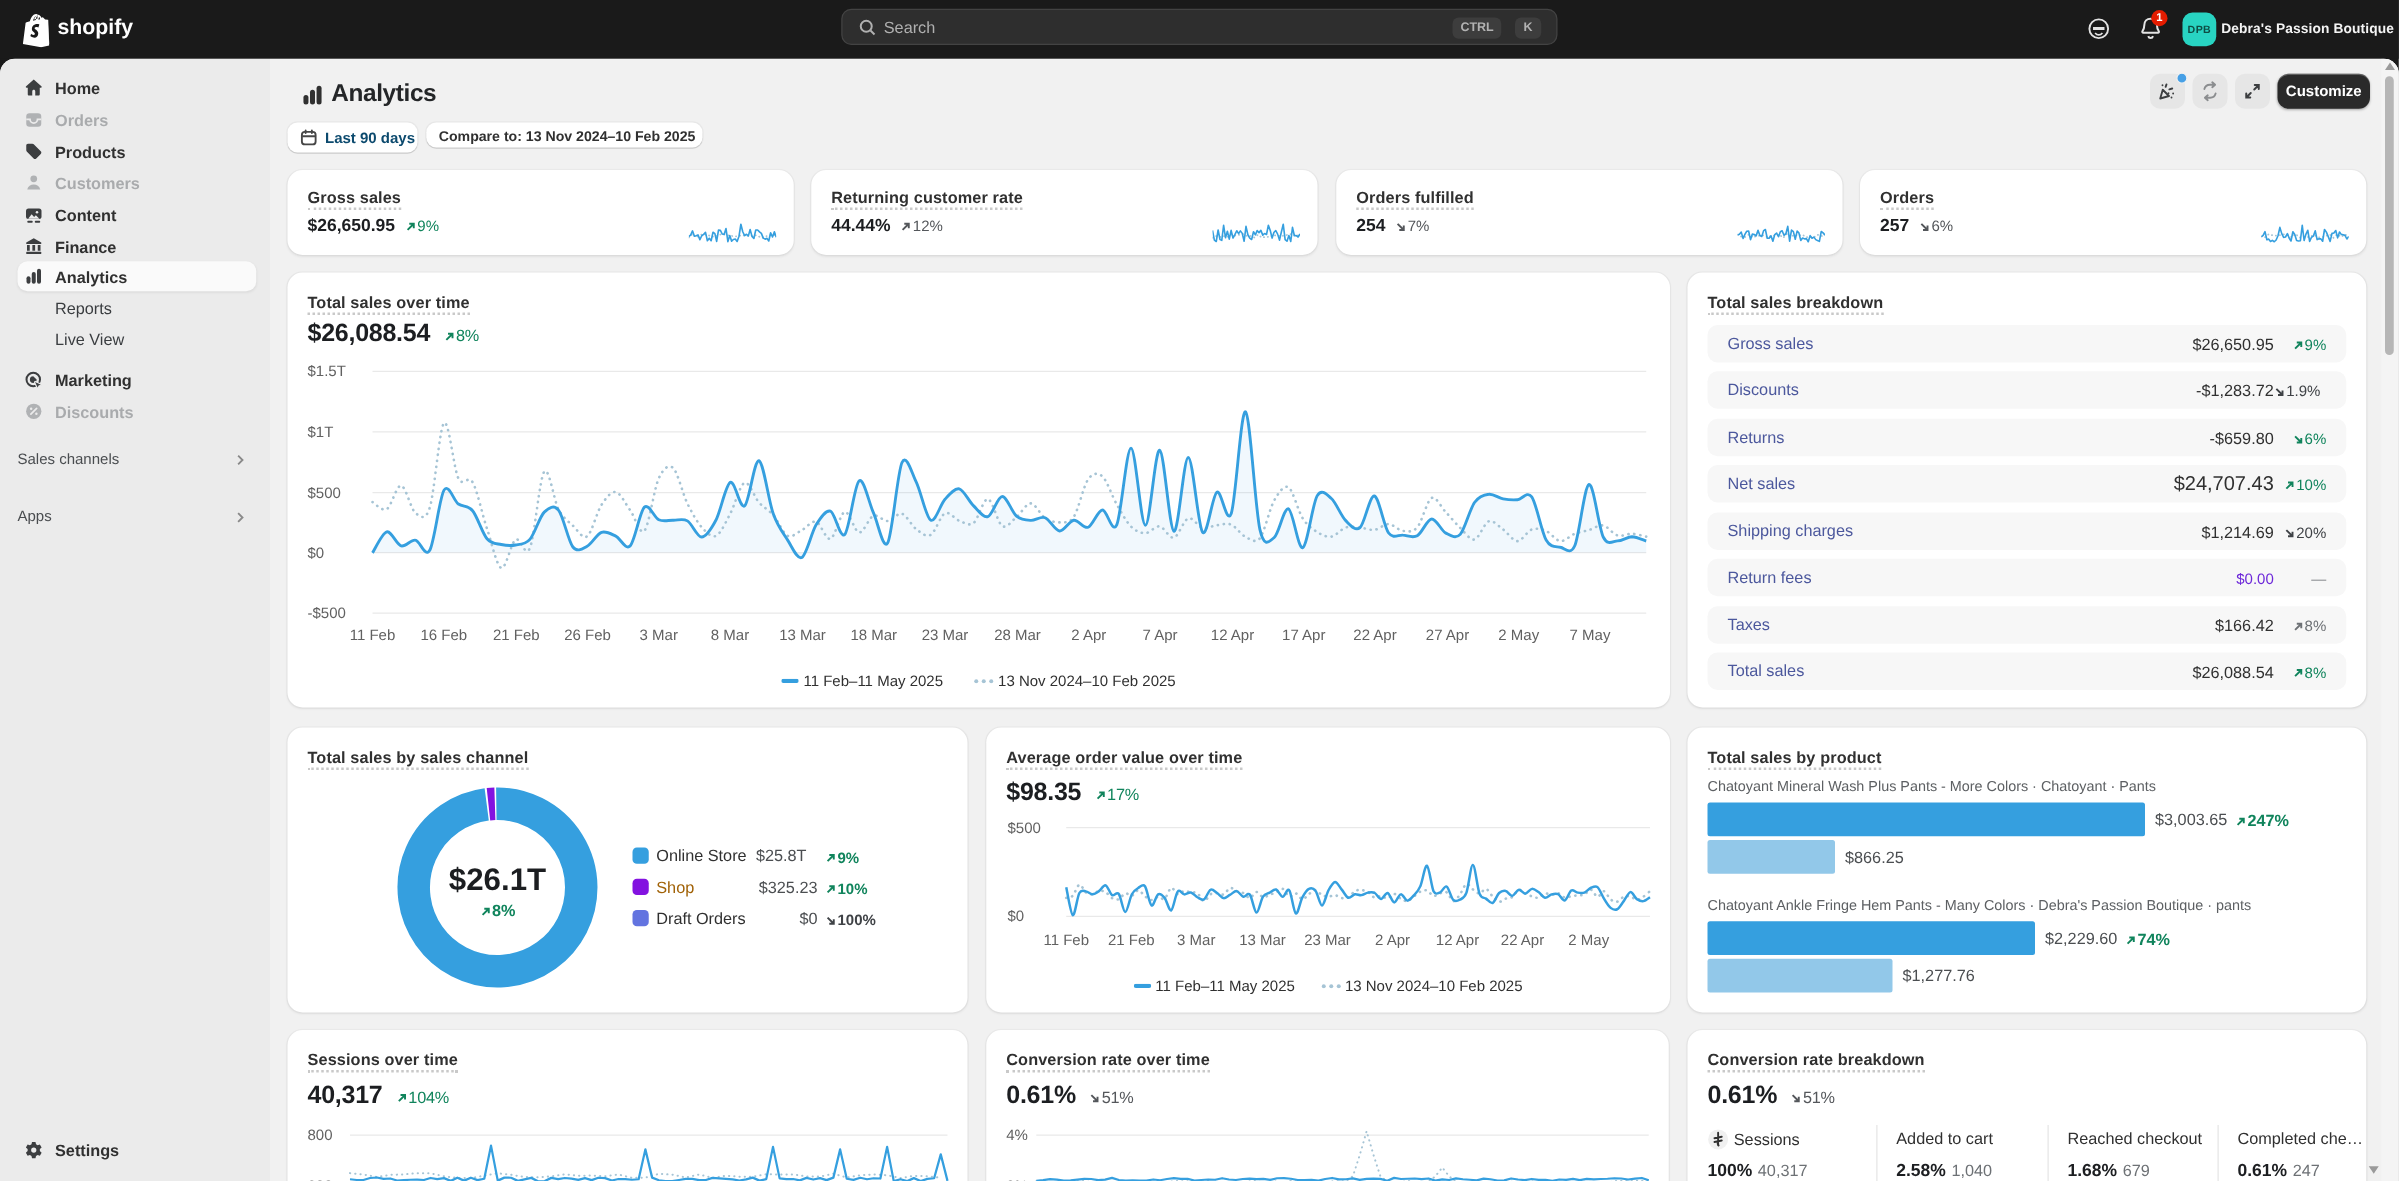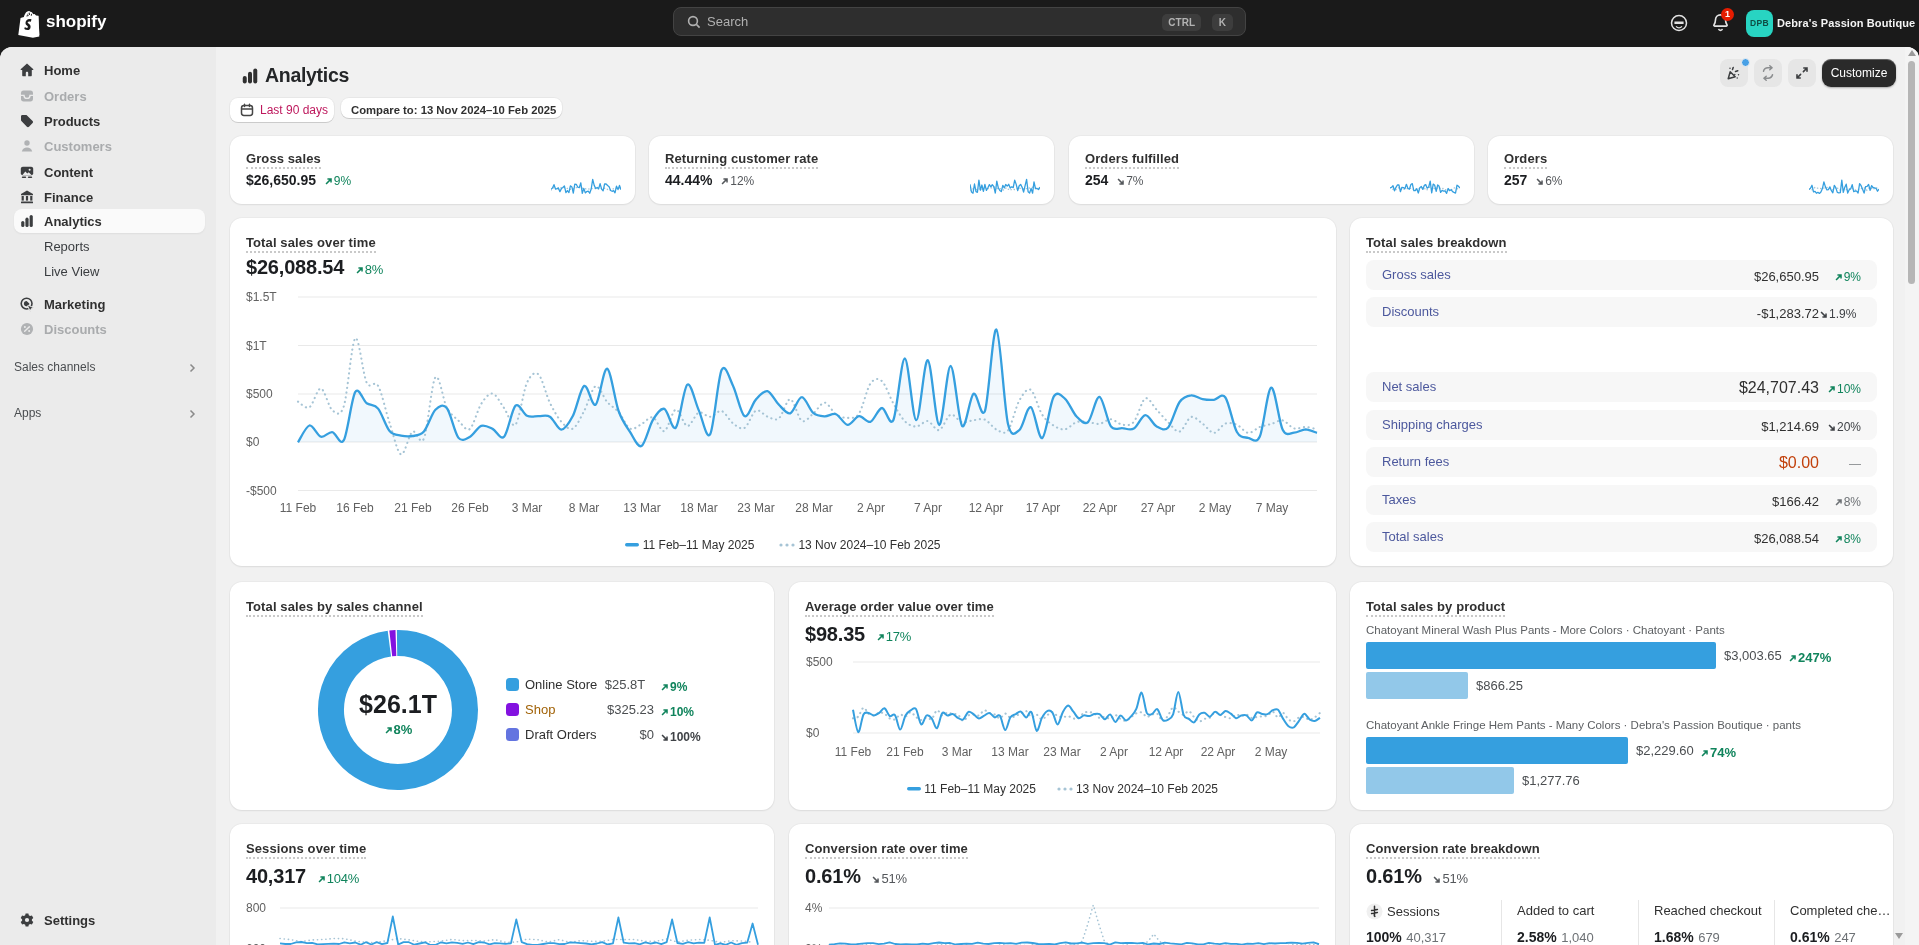--- a/index.html
+++ b/index.html
@@ -157,28 +157,28 @@
 <div class="abs" style="left:1754px;top:12px;width:28px;height:28px;background:#e6e6e6;border-radius:8px">
       <svg class="abs" style="left:5px;top:5px" width="18" height="18" viewBox="0 0 18 18">
         <path d="M4.5 7.2 a4.6 4.6 0 0 1 4.4-3.4 h3.6 M10.8 1.8 l2.3 2 -2.3 2 M13.5 10.8 a4.6 4.6 0 0 1-4.4 3.4 H5.5 M7.2 12.2 l-2.3 2 2.3 2" fill="none" stroke="#8b8d8f" stroke-width="1.5" stroke-linecap="round" stroke-linejoin="round"></path>
       </svg>
     </div>
 <div class="abs" style="left:1788px;top:12px;width:28px;height:28px;background:#e6e6e6;border-radius:8px">
       <svg class="abs" style="left:5px;top:5px" width="18" height="18" viewBox="0 0 18 18">
         <path d="M10.8 4 H14 V7.2 M7.2 14 H4 V10.8 M14 4 L10.4 7.6 M4 14 L7.6 10.4" fill="none" stroke="#3c3e40" stroke-width="1.6" stroke-linecap="round"></path>
       </svg>
     </div>
-<div class="abs" style="left:1822px;top:12px;width:74px;height:28px;background:#2a2a2a;border-radius:9px;box-shadow:inset 0 1px 0 rgba(255,255,255,.25),0 1px 2px rgba(0,0,0,.3);color:#fff;font-size:12px;font-weight:400;text-align:center;line-height:28px">Customize</div>
+<div class="abs" style="left:1822px;top:12px;width:74px;height:28px;background:#2a2a2a;border-radius:9px;box-shadow:inset 0 1px 0 rgba(255,255,255,.25),0 1px 2px rgba(0,0,0,.3);color:#fff;font-size:12px;font-weight:700;text-align:center;line-height:28px">Customize</div>
 <div class="abs" style="left:230px;top:51px;width:104px;height:24px;background:#fff;border-radius:8px;box-shadow:0 1px 0 rgba(0,0,0,.12),0 0 0 1px rgba(0,0,0,.04)">
       <svg class="abs" style="left:10px;top:5px" width="14" height="14" viewBox="0 0 14 14">
         <rect x="1.5" y="2.5" width="11" height="10" rx="2.4" fill="none" stroke="#464646" stroke-width="1.5"></rect>
         <path d="M1.7 6 H12.3" stroke="#464646" stroke-width="1.5"></path>
         <path d="M4.5 1.3 V3.4 M9.5 1.3 V3.4" stroke="#464646" stroke-width="1.5" stroke-linecap="round"></path>
       </svg>
-      <span class="abs" style="left:30px;top:5px;font-size:12px;font-weight:400;color:#be185d">Last 90 days</span>
+      <span class="abs" style="left:30px;top:5px;font-size:12px;font-weight:700;color:#0c4a6e">Last 90 days</span>
     </div>
 <div class="abs" style="left:341px;top:51px;width:221px;height:20px;background:#fff;border-radius:8px;box-shadow:0 1px 0 rgba(0,0,0,.12),0 0 0 1px rgba(0,0,0,.04)">
       <span class="abs" style="left:10px;top:6px;font-size:11.3px;font-weight:700;color:#303030;white-space:nowrap">Compare to: 13 Nov 2024–10 Feb 2025</span>
     </div>
 <div class="card" style="left:230px;top:89px;width:405px;height:68px">
       <div style="position:absolute;left:16px;top:13px"><span class="ct">Gross sales</span></div>
 <div style="position:absolute;left:16px;top:36px;font-size:14px;font-weight:700;color:#1c1e21">$26,650.95&nbsp; <span style="color:#10845c;font-size:12px;font-weight:400;white-space:nowrap"><svg class="ar" width="9" height="9" viewBox="0 0 10 10">
             <path d="M2.3 7.7 L7.6 2.4 M3.8 2.2 H7.8 V6.2" fill="none" stroke="#10845c" stroke-width="1.7"></path>
           </svg>9%</span></div>
 <svg style="position:absolute;right:14px;top:40px" width="70" height="20" viewBox="0 0 70 20">
@@ -273,35 +273,41 @@
 <div style="position:absolute;right:16px;top:7px;text-align:right"><span style="font-size:13px;color:#303030">$26,650.95</span><span style="display:inline-block;width:42px;text-align:right"><span style="color:#10845c;font-size:12px;font-weight:400;white-space:nowrap"><svg class="ar" width="9" height="9" viewBox="0 0 10 10">
                 <path d="M2.3 7.7 L7.6 2.4 M3.8 2.2 H7.8 V6.2" fill="none" stroke="#10845c" stroke-width="1.7"></path>
               </svg>9%</span></span></div>
 </div>
       <div style="position:absolute;left:16px;top:79.0px;width:511px;height:30px;background:#f7f7f7;border-radius:8px">
 <span style="position:absolute;left:16px;top:7px;font-size:13px;color:#4c589d">Discounts</span>
 <div style="position:absolute;right:16px;top:7px;text-align:right"><span style="font-size:13px;color:#303030">-$1,283.72</span><span style="display:inline-block;width:42px;text-align:left"><span style="color:#3f4246;font-size:12px;font-weight:400;white-space:nowrap"><svg class="ar" width="9" height="9" viewBox="0 0 10 10">
                 <path d="M2.3 2.3 L7.6 7.6 M7.8 3.8 V7.8 H3.8" fill="none" stroke="#3f4246" stroke-width="1.7"></path>
               </svg>1.9%</span></span></div>
 </div>
+      <div style="position:absolute;left:16px;top:116.5px;width:511px;height:30px;background:#f7f7f7;border-radius:8px">
+<span style="position:absolute;left:16px;top:7px;font-size:13px;color:#4c589d">Returns</span>
+<div style="position:absolute;right:16px;top:7px;text-align:right"><span style="font-size:13px;color:#303030">-$659.80</span><span style="display:inline-block;width:42px;text-align:right"><span style="color:#10845c;font-size:12px;font-weight:400;white-space:nowrap"><svg class="ar" width="9" height="9" viewBox="0 0 10 10">
+                <path d="M2.3 2.3 L7.6 7.6 M7.8 3.8 V7.8 H3.8" fill="none" stroke="#10845c" stroke-width="1.7"></path>
+              </svg>6%</span></span></div>
+</div>
       <div style="position:absolute;left:16px;top:154.0px;width:511px;height:30px;background:#f7f7f7;border-radius:8px">
 <span style="position:absolute;left:16px;top:7px;font-size:13px;color:#4c589d">Net sales</span>
 <div style="position:absolute;right:16px;top:7px;text-align:right"><span style="font-size:16px;color:#303030">$24,707.43</span><span style="display:inline-block;width:42px;text-align:right"><span style="color:#10845c;font-size:12px;font-weight:400;white-space:nowrap"><svg class="ar" width="9" height="9" viewBox="0 0 10 10">
                 <path d="M2.3 7.7 L7.6 2.4 M3.8 2.2 H7.8 V6.2" fill="none" stroke="#10845c" stroke-width="1.7"></path>
               </svg>10%</span></span></div>
 </div>
       <div style="position:absolute;left:16px;top:191.5px;width:511px;height:30px;background:#f7f7f7;border-radius:8px">
 <span style="position:absolute;left:16px;top:7px;font-size:13px;color:#4c589d">Shipping charges</span>
 <div style="position:absolute;right:16px;top:7px;text-align:right"><span style="font-size:13px;color:#303030">$1,214.69</span><span style="display:inline-block;width:42px;text-align:right"><span style="color:#3f4246;font-size:12px;font-weight:400;white-space:nowrap"><svg class="ar" width="9" height="9" viewBox="0 0 10 10">
                 <path d="M2.3 2.3 L7.6 7.6 M7.8 3.8 V7.8 H3.8" fill="none" stroke="#3f4246" stroke-width="1.7"></path>
               </svg>20%</span></span></div>
 </div>
       <div style="position:absolute;left:16px;top:229.0px;width:511px;height:30px;background:#f7f7f7;border-radius:8px">
 <span style="position:absolute;left:16px;top:7px;font-size:13px;color:#4c589d">Return fees</span>
-<div style="position:absolute;right:16px;top:7px;text-align:right"><span style="font-size:16px;color:#c2410c">$0.00</span><span style="display:inline-block;width:42px;text-align:right"><span style="color:#8a8d90;font-size:12px">—</span></span></div>
+<div style="position:absolute;right:16px;top:7px;text-align:right"><span style="font-size:12px;color:#6d28d9">$0.00</span><span style="display:inline-block;width:42px;text-align:right"><span style="color:#8a8d90;font-size:12px">—</span></span></div>
 </div>
       <div style="position:absolute;left:16px;top:266.5px;width:511px;height:30px;background:#f7f7f7;border-radius:8px">
 <span style="position:absolute;left:16px;top:7px;font-size:13px;color:#4c589d">Taxes</span>
 <div style="position:absolute;right:16px;top:7px;text-align:right"><span style="font-size:13px;color:#303030">$166.42</span><span style="display:inline-block;width:42px;text-align:right"><span style="color:#6d7175;font-size:12px;font-weight:400;white-space:nowrap"><svg class="ar" width="9" height="9" viewBox="0 0 10 10">
                 <path d="M2.3 7.7 L7.6 2.4 M3.8 2.2 H7.8 V6.2" fill="none" stroke="#6d7175" stroke-width="1.7"></path>
               </svg>8%</span></span></div>
 </div>
       <div style="position:absolute;left:16px;top:304.0px;width:511px;height:30px;background:#f7f7f7;border-radius:8px">
 <span style="position:absolute;left:16px;top:7px;font-size:13px;color:#4c589d">Total sales</span>
 <div style="position:absolute;right:16px;top:7px;text-align:right"><span style="font-size:13px;color:#303030">$26,088.54</span><span style="display:inline-block;width:42px;text-align:right"><span style="color:#10845c;font-size:12px;font-weight:400;white-space:nowrap"><svg class="ar" width="9" height="9" viewBox="0 0 10 10">

